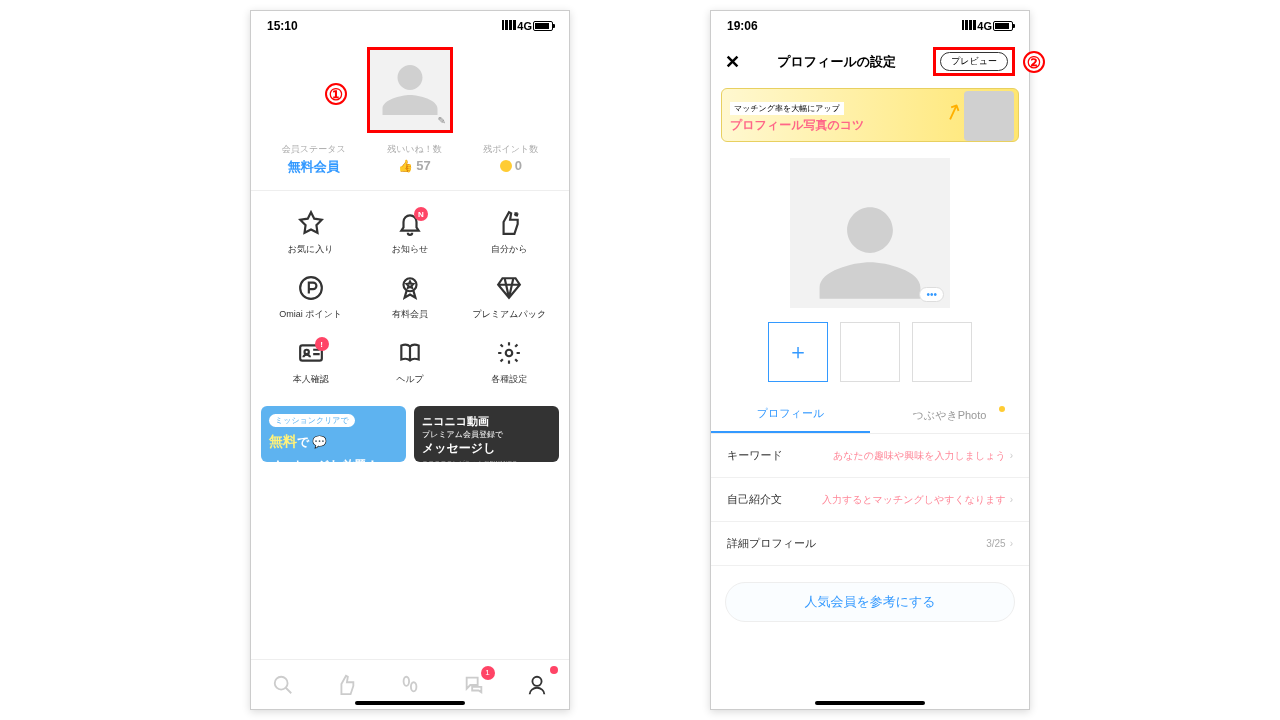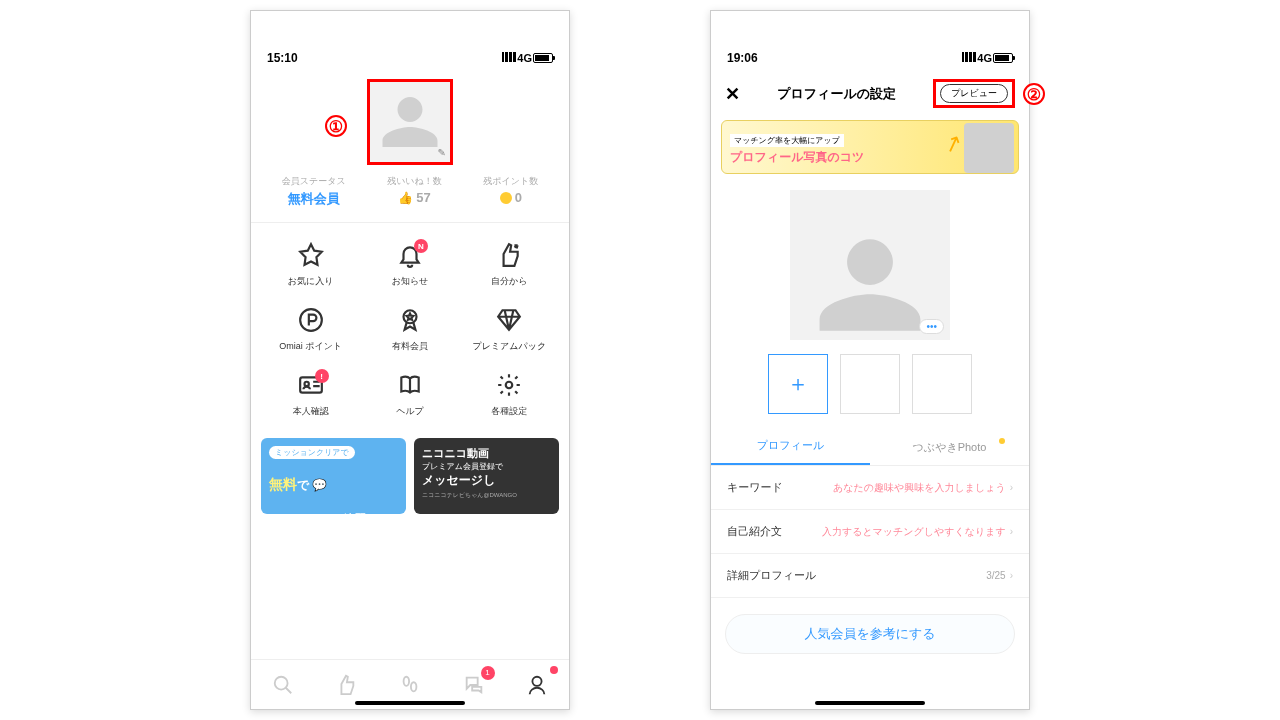--- a/index.html
+++ b/index.html
@@ -1,18 +1,18 @@
 <!DOCTYPE html>
 <html><head>
 <meta charset="utf-8">
 <style>
   * { box-sizing: border-box; margin: 0; padding: 0; }
   body { font-family: -apple-system, "Hiragino Sans", sans-serif; background: #fff; width: 1280px; height: 720px; display: flex; justify-content: center; align-items: flex-start; gap: 140px; padding-top: 10px; }
   .phone { width: 320px; height: 700px; background: #fff; border: 1px solid #ccc; box-shadow: 0 2px 8px rgba(0,0,0,0.15); position: relative; display: flex; flex-direction: column; }
-  .status-bar { height: 30px; display: flex; align-items: center; justify-content: space-between; padding: 0 16px; font-size: 12px; font-weight: 600; margin-top: 32px; }
+  .status-bar { height: 30px; display: flex; align-items: center; justify-content: space-between; padding: 0 16px; font-size: 12px; font-weight: 600; }
   .status-right { display: flex; align-items: center; gap: 1px; font-size: 11px; }
   .signal::before { content: ""; display: inline-block; width: 14px; height: 10px; background: linear-gradient(to right, #000 2px, transparent 2px 3px, #000 3px 6px, transparent 6px 7px, #000 7px 10px, transparent 10px 11px, #000 11px 14px); }
   .battery { width: 20px; height: 10px; border: 1px solid #000; border-radius: 2px; position: relative; }
   .battery::after { content: ""; position: absolute; left: 1px; top: 1px; width: 14px; height: 6px; background: #000; }
   .battery::before { content: ""; position: absolute; right: -3px; top: 2px; width: 2px; height: 4px; background: #000; border-radius: 0 1px 1px 0; }
   .avatar-container { display: flex; justify-content: center; margin-top: 6px; position: relative; }
   .avatar-box { width: 86px; height: 86px; border: 3px solid #ff0000; display: flex; align-items: center; justify-content: center; background: #f2f2f2; position: relative; }
   .silhouette { width: 60px; height: 60px; }
   .silhouette svg path { fill: #d0d0d0; }
   .edit-pen { position: absolute; bottom: 4px; right: 4px; font-size: 10px; color: #888; }
@@ -24,24 +24,24 @@
   .coin-icon { width: 12px; height: 12px; border-radius: 50%; background: #ffcc33; display: inline-block; }
   .blue-text { color: #3399ff; }
   .divider { height: 1px; background: #eee; margin: 14px 0 0 0; }
   .menu-grid { display: grid; grid-template-columns: repeat(3, 1fr); gap: 18px 0; padding: 18px 10px 14px 10px; }
   .menu-item { display: flex; flex-direction: column; align-items: center; gap: 6px; position: relative; }
   .menu-icon { width: 28px; height: 28px; display: flex; align-items: center; justify-content: center; position: relative; }
   .menu-icon svg { width: 26px; height: 26px; }
   .menu-label { font-size: 9px; color: #333; font-weight: 500; }
   .badge-dot { position: absolute; top: -2px; right: -4px; width: 14px; height: 14px; border-radius: 50%; background: #ff4466; color: #fff; font-size: 8px; display: flex; align-items: center; justify-content: center; font-weight: bold; }
   .banners { display: flex; gap: 8px; padding: 0 10px; margin-top: 6px; }
-  .banner { flex: 1; height: 76px; border-radius: 6px; padding: 8px; color: #fff; font-size: 10px; display: flex; flex-direction: column; justify-content: flex-start; overflow: hidden; }
+  .banner { flex: 1; height: 56px; border-radius: 6px; padding: 8px; color: #fff; font-size: 10px; display: flex; flex-direction: column; justify-content: space-between; overflow: hidden; }
   .banner1 { background: #5eb3f0; }
   .banner1 .pill { background:#fff; color:#5eb3f0; border-radius:10px; padding:1px 6px; font-size:8px; display:inline-block; width:fit-content; }
-  .banner1 .big { font-size: 12px; font-weight: bold; color:#fff; margin-top:17px; }
+  .banner1 .big { font-size: 12px; font-weight: bold; color:#fff; margin-top:6px; }
   .banner1 .big .yel { color: #fff27a; font-size:14px; }
   .banner2 { background: #333; }
   .banner2 .t1 { font-size: 11px; font-weight: bold; }
   .banner2 .t2 { font-size: 8px; }
   .banner2 .t3 { font-size: 12px; font-weight: bold; }
   .banner2 .small { font-size: 6px; color:#aaa; margin-top:2px; }
   .tabbar { margin-top: auto; height: 50px; border-top: 1px solid #eee; display: flex; align-items: center; justify-content: space-around; }
   .tab-item { position: relative; color: #ccc; width: 26px; height: 26px; display:flex; align-items:center; justify-content:center; }
   .tab-item.active { color: #333; }
   .tab-item svg { width: 22px; height: 22px; }

